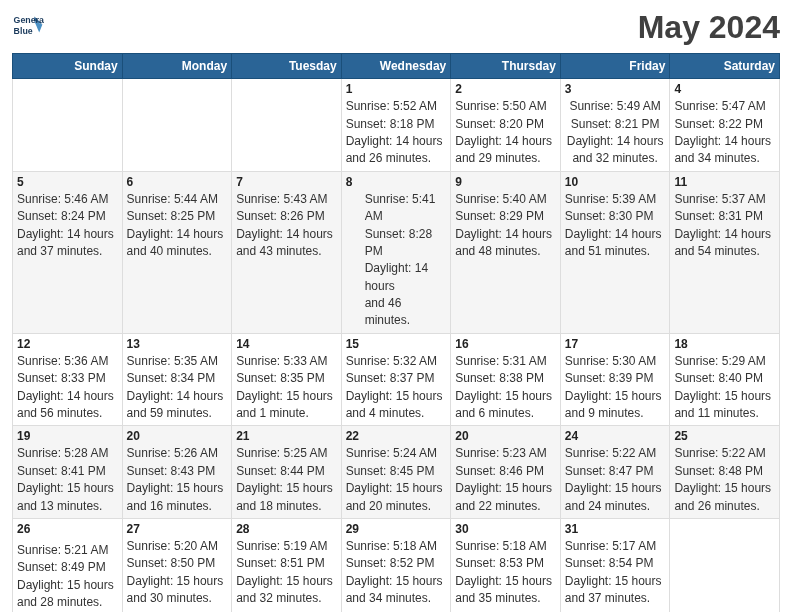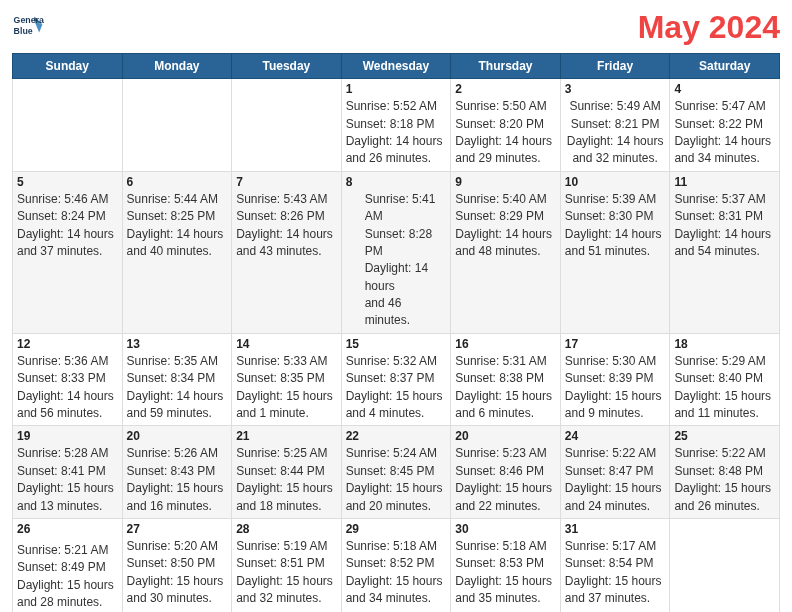--- a/index.html
+++ b/index.html
@@ -31,41 +31,41 @@
     .logo-icon {
       width: 32px;
       height: 32px;
     }
     .title-block {
       text-align: right;
     }
     .main-title {
       font-size: 32px;
       font-weight: bold;
-      color: #ef4444;
+      color: #404040;
       line-height: 1.1;
     }
     .subtitle {
       font-size: 14px;
       color: #444;
     }
     .calendar {
       flex: 1;
       border: 1px solid #ccc;
       border-collapse: collapse;
       width: 100%;
       table-layout: fixed;
     }
     .calendar th {
       background: #2a6496;
       color: #fff;
       font-size: 12px;
       font-weight: bold;
       padding: 5px 4px;
-      text-align: center;
+      text-align: right;
       border: 1px solid #1a4f7a;
     }
     .calendar td {
       border: 1px solid #ddd;
       vertical-align: top;
       padding: 3px 4px;
       font-size: 9.5px;
       color: #222;
       background: #fff;
       height: 85px;

